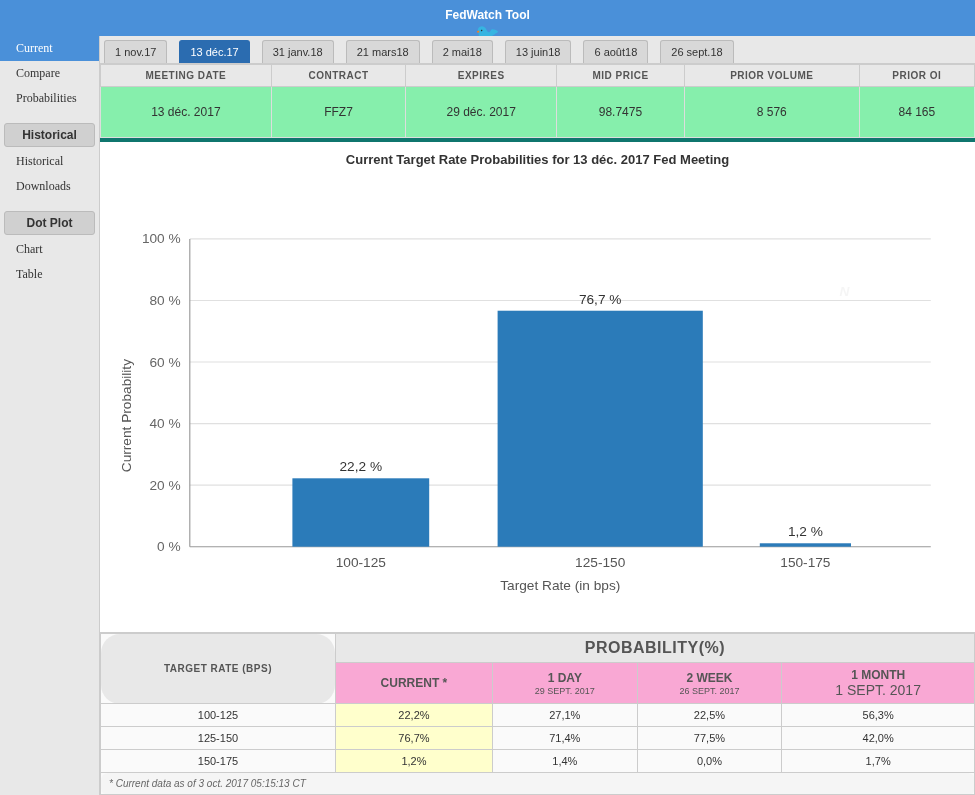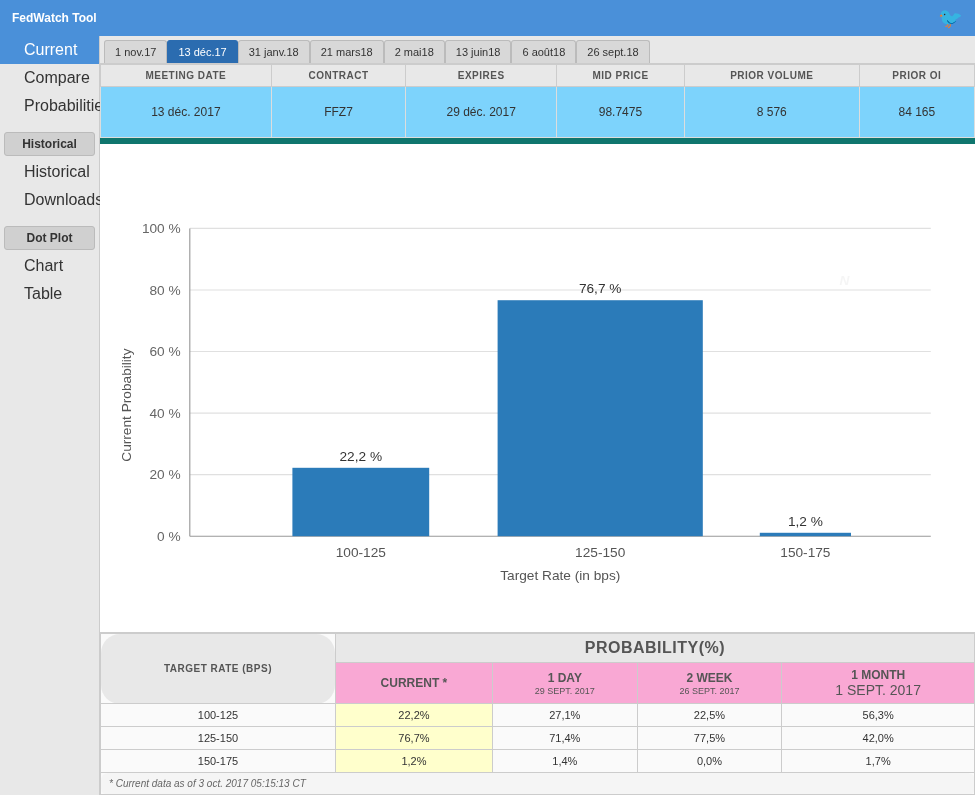--- a/index.html
+++ b/index.html
@@ -9,20 +9,21 @@
     .header {
       background: #4a90d9;
       color: white;
       padding: 8px 12px;
       font-size: 15px;
       font-weight: bold;
       display: flex;
       align-items: center;
       justify-content: space-between;
       height: 36px;
+      flex-direction: column;
     }
 
     
     .main-layout {
       display: flex;
       height: calc(795px - 36px);
     }
 
     
     .sidebar {
@@ -37,24 +38,25 @@
       border: 1px solid #bbb;
       border-radius: 3px;
       margin: 4px 4px 2px 4px;
       padding: 4px 6px;
       font-weight: bold;
       font-size: 12px;
       color: #333;
       text-align: center;
     }
     .sidebar-item {
-      padding: 5px 24px;
+      padding: 5px 16px;
       cursor: pointer;
       color: #333;
-      font-size: 16px;
+      font-size: 12px;
+      font-family: Liberation Serif, serif;
     }
     .sidebar-item.active {
       background: #4a90d9;
       color: white;
     }
     .sidebar-divider { height: 8px; }
 
     
     .content {
       flex: 1;
@@ -63,42 +65,42 @@
       background: white;
       overflow: hidden;
     }
 
     
     .tabs-bar {
       display: flex;
       background: #e8e8e8;
       border-bottom: 1px solid #ccc;
       padding: 4px 4px 0 4px;
-      gap: 0;
+      gap: 12px;
     }
     .tab {
       padding: 5px 10px;
       cursor: pointer;
       border: 1px solid #bbb;
       border-bottom: none;
       background: #d8d8d8;
       border-radius: 3px 3px 0 0;
       font-size: 11px;
       color: #333;
     }
     .tab.active {
       background: #2b6cb0;
       color: white;
       border-color: #2b6cb0;
     }
 
     
     .data-table-container {
-      border-bottom: 6px solid #0f766e;
-      background: #7dd3fc;
+      border-bottom: 4px solid #0f766e;
+      background: #86efac;
     }
     .data-table {
       width: 100%;
       border-collapse: collapse;
     }
     .data-table th {
       background: #e8e8e8;
       border: 1px solid #ccc;
       padding: 5px 8px;
       text-align: center;
@@ -245,20 +247,21 @@
             <td>29 déc. 2017</td>
             <td>98.7475</td>
             <td>8 576</td>
             <td>84 165</td>
           </tr>
         </tbody>
       </table>
     </div>
 
     <div class="chart-area">
+      <div class="chart-title">Current Target Rate Probabilities for 13 déc. 2017 Fed Meeting</div>
       <div class="chart-container">
         <svg class="bar-chart" viewBox="0 0 750 340" preserveAspectRatio="xMidYMid meet">
 
           <text x="640" y="80" font-size="70" fill="#888" opacity="0.08" font-style="italic" font-weight="bold">N</text>
 
           <text x="18" y="185" font-size="11" fill="#555" text-anchor="middle" transform="rotate(-90, 18, 185)">Current Probability</text>
 
           <line x1="70" y1="30" x2="720" y2="30" stroke="#e0e0e0" stroke-width="1"></line>
           <text x="62" y="34" font-size="10" fill="#666" text-anchor="end">100 %</text>
 

